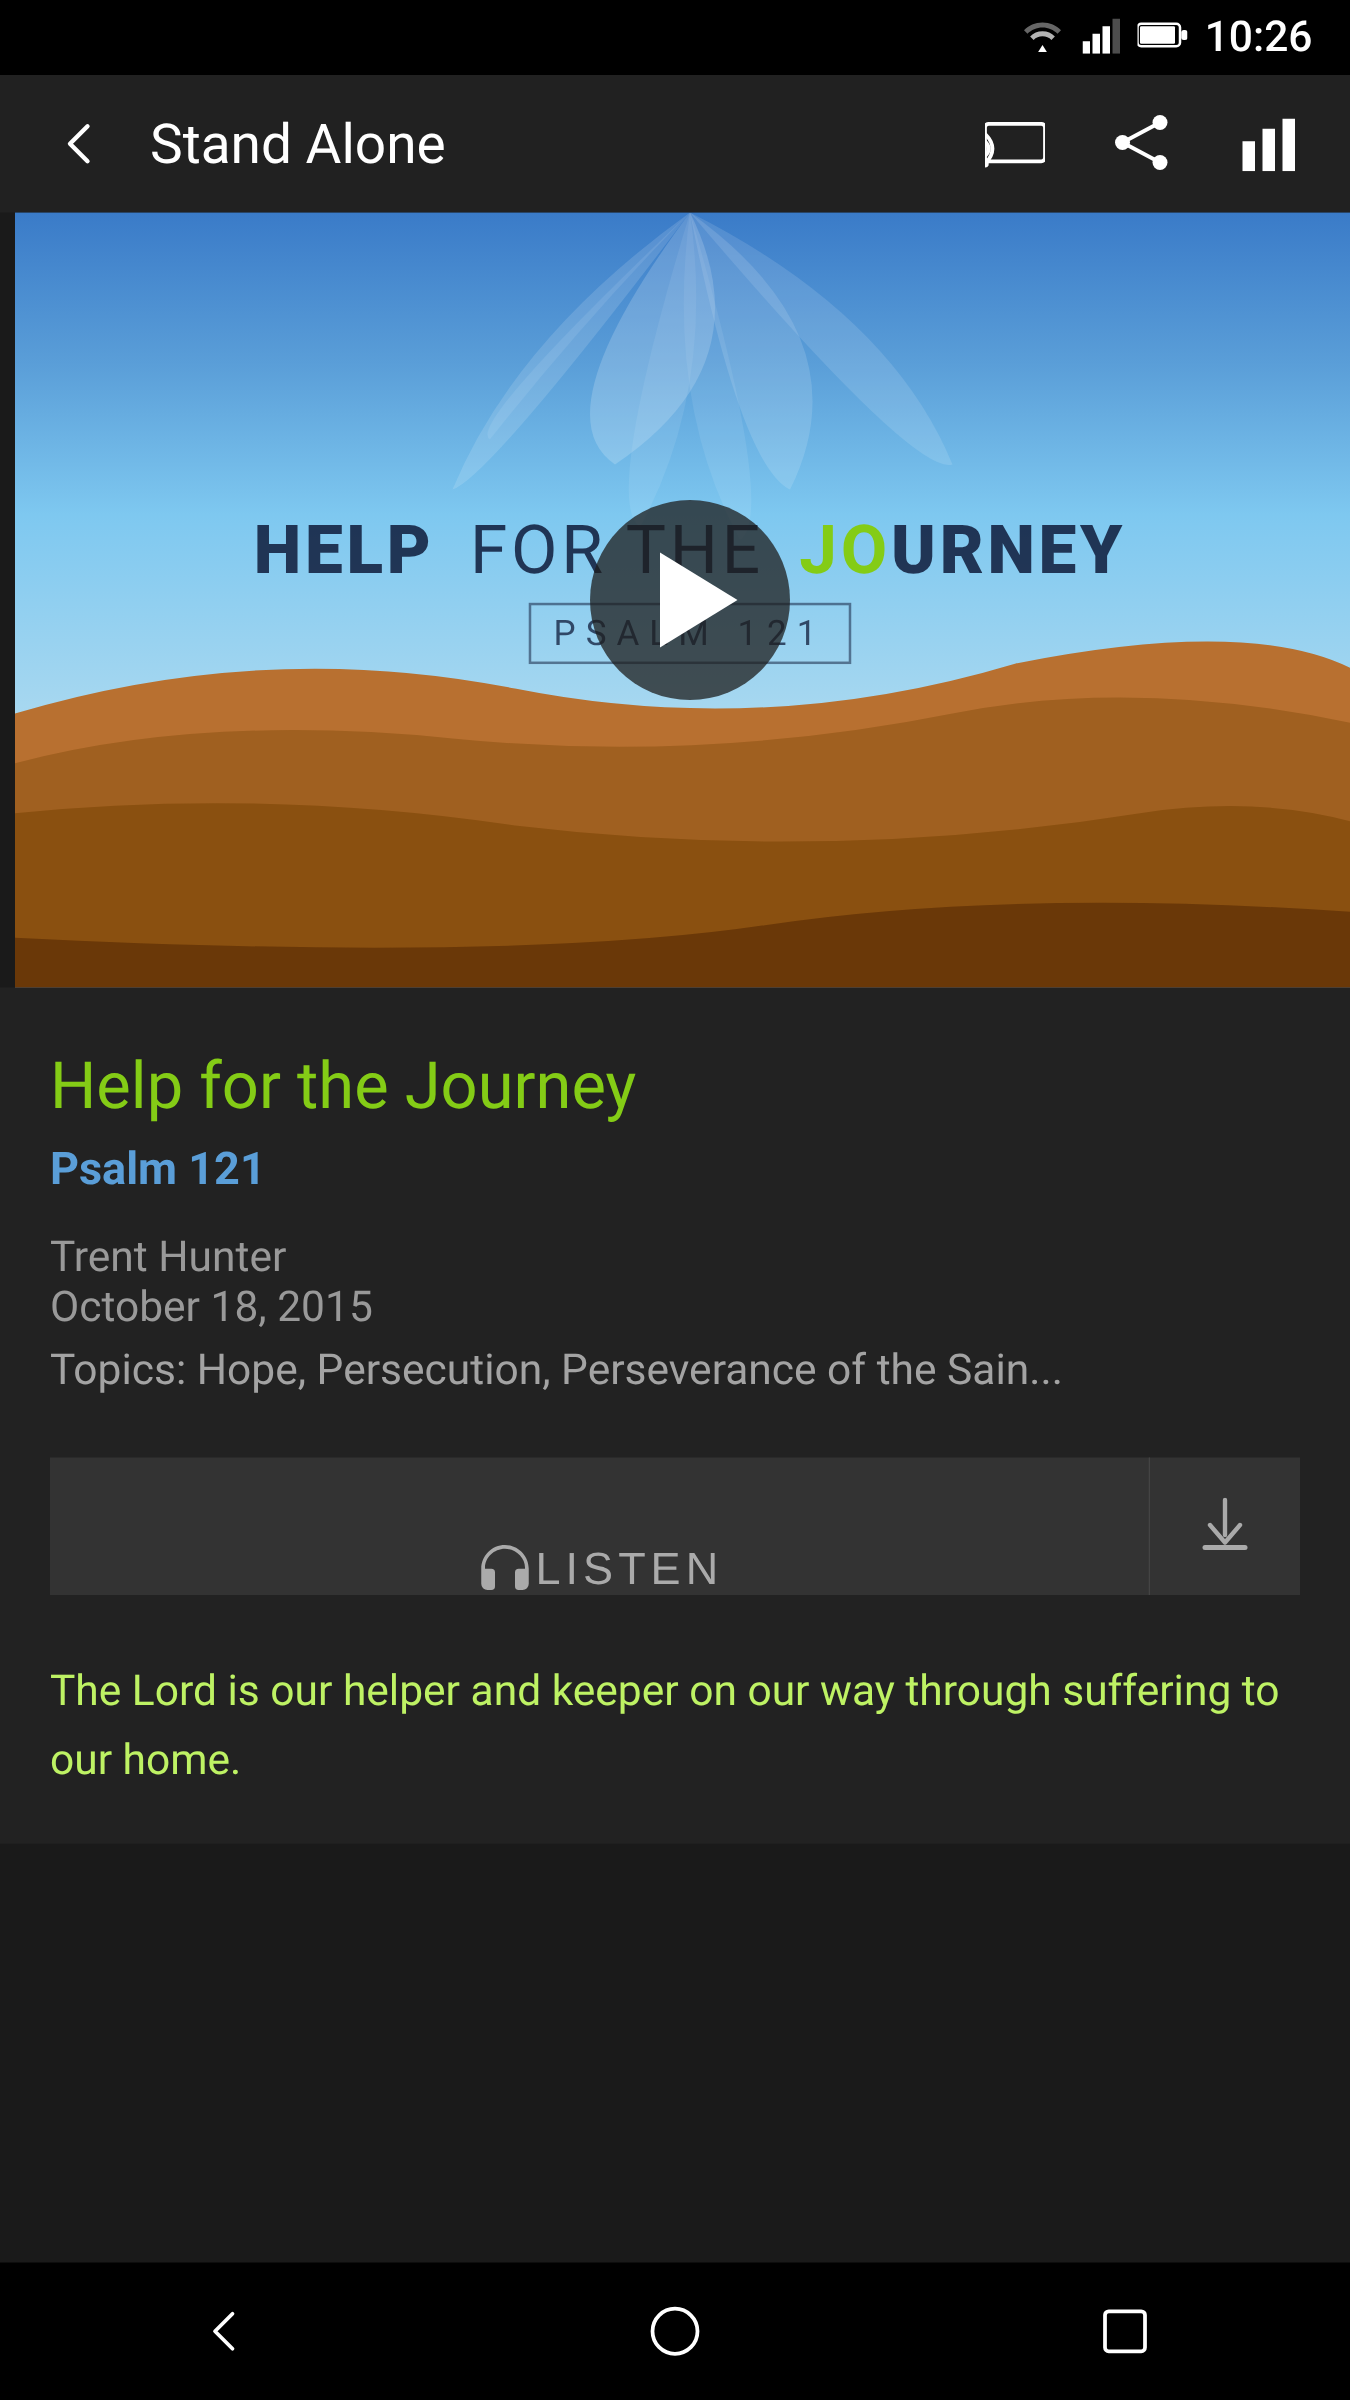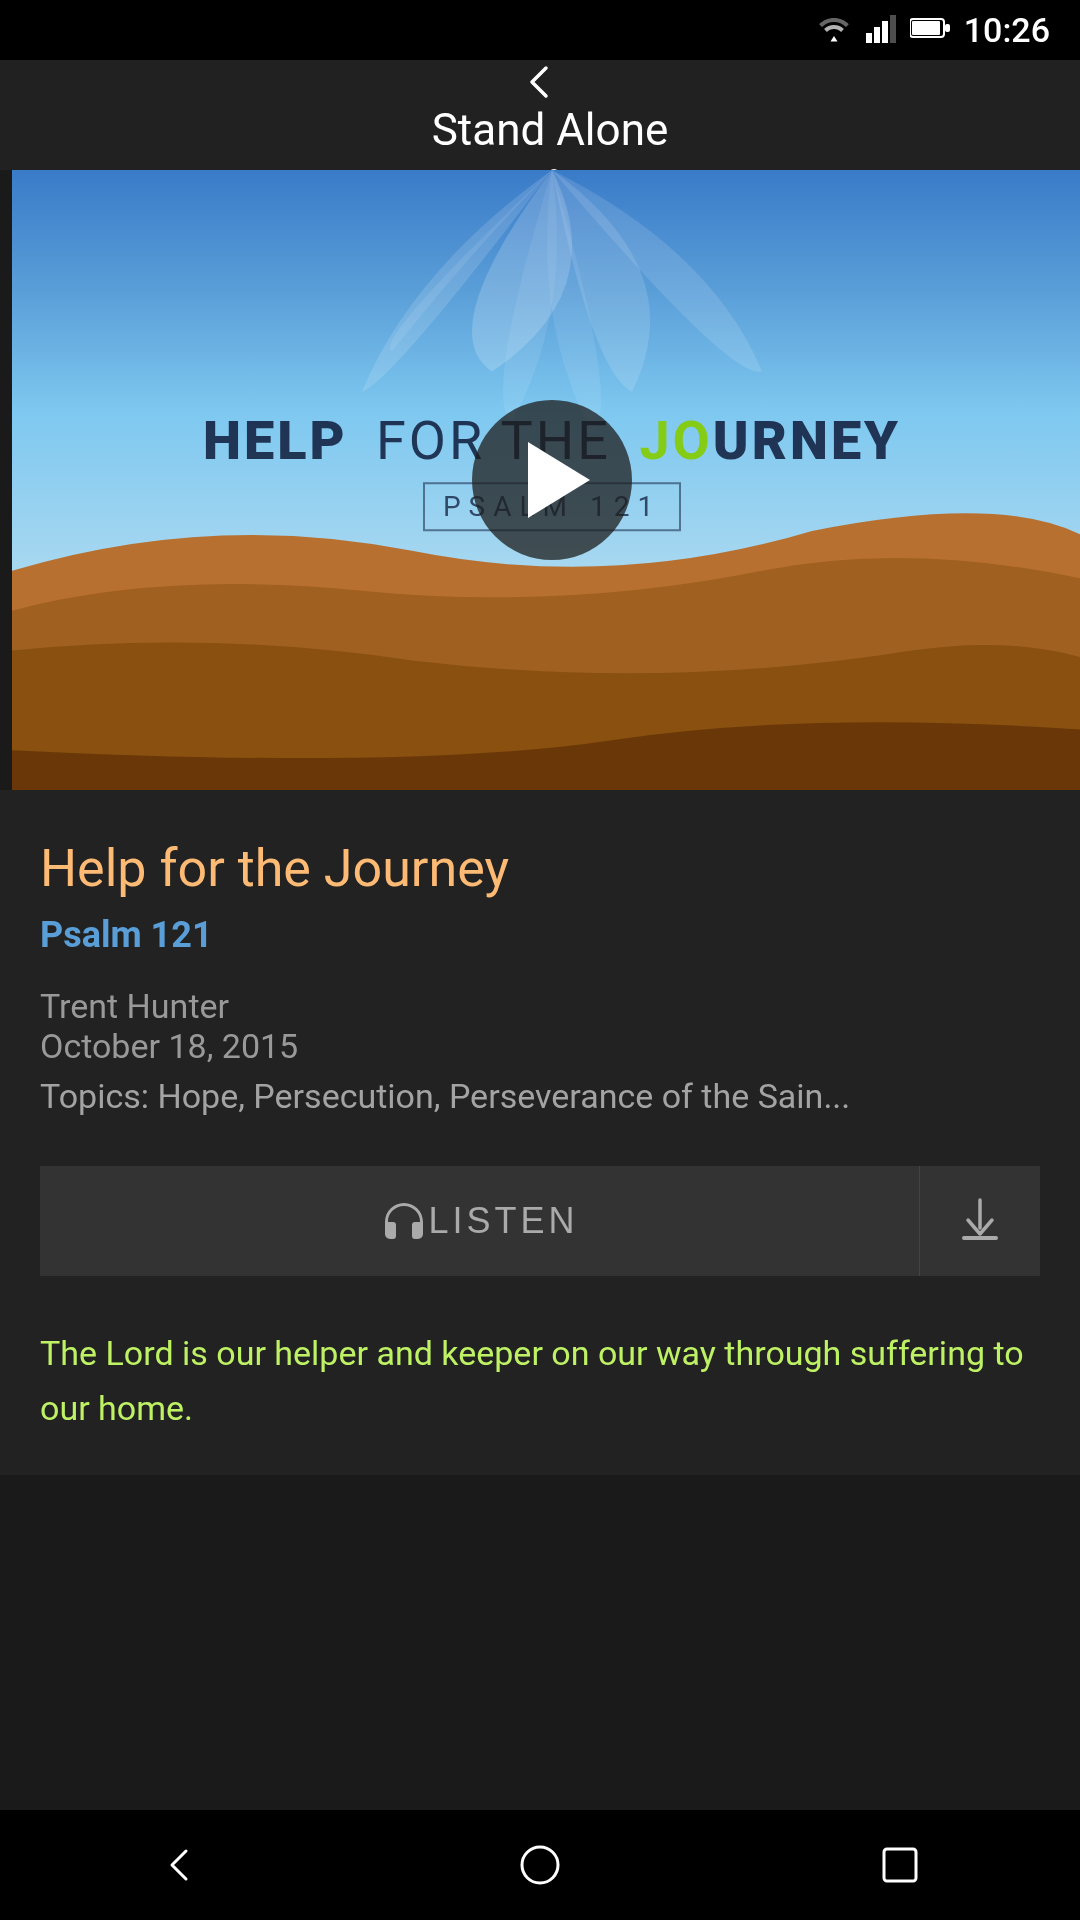--- a/index.html
+++ b/index.html
@@ -38,23 +38,22 @@
       color: #fff;
     }
 
     
     .nav-bar {
       width: 100%;
       height: 110px;
       background: #212121;
       display: flex;
       align-items: center;
-      padding: 0 28px;
+      padding: 16px 28px;
       gap: 0;
-      flex-direction: column;
     }
 
     .nav-back {
       width: 72px;
       height: 72px;
       display: flex;
       align-items: center;
       justify-content: center;
       cursor: pointer;
     }
@@ -138,21 +137,21 @@
     
     .content-area {
       width: 100%;
       background: #222222;
       padding: 48px 40px 40px 40px;
     }
 
     .sermon-title {
       font-size: 52px;
       font-weight: 400;
-      color: #fdba74;
+      color: #84cc16;
       margin-bottom: 14px;
       line-height: 1.2;
     }
 
     .sermon-scripture {
       font-size: 36px;
       font-weight: 700;
       color: #5a9ed8;
       margin-bottom: 30px;
     }
@@ -183,21 +182,21 @@
       display: flex;
       margin-bottom: 50px;
       height: 110px;
     }
 
     .listen-btn {
       flex: 1;
       background: #333333;
       border: none;
       display: flex;
-      align-items: center;
+      align-items: flex-end;
       justify-content: center;
       cursor: pointer;
       border-right: 1px solid #444;
     }
 
     .listen-text {
       font-size: 36px;
       font-weight: 500;
       color: #aaaaaa;
       letter-spacing: 4px;

